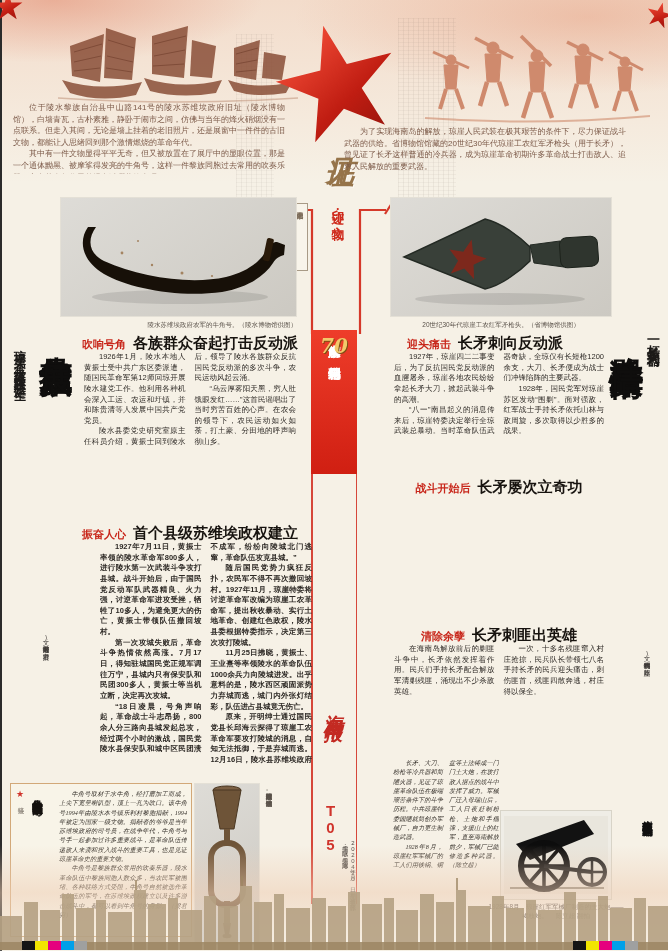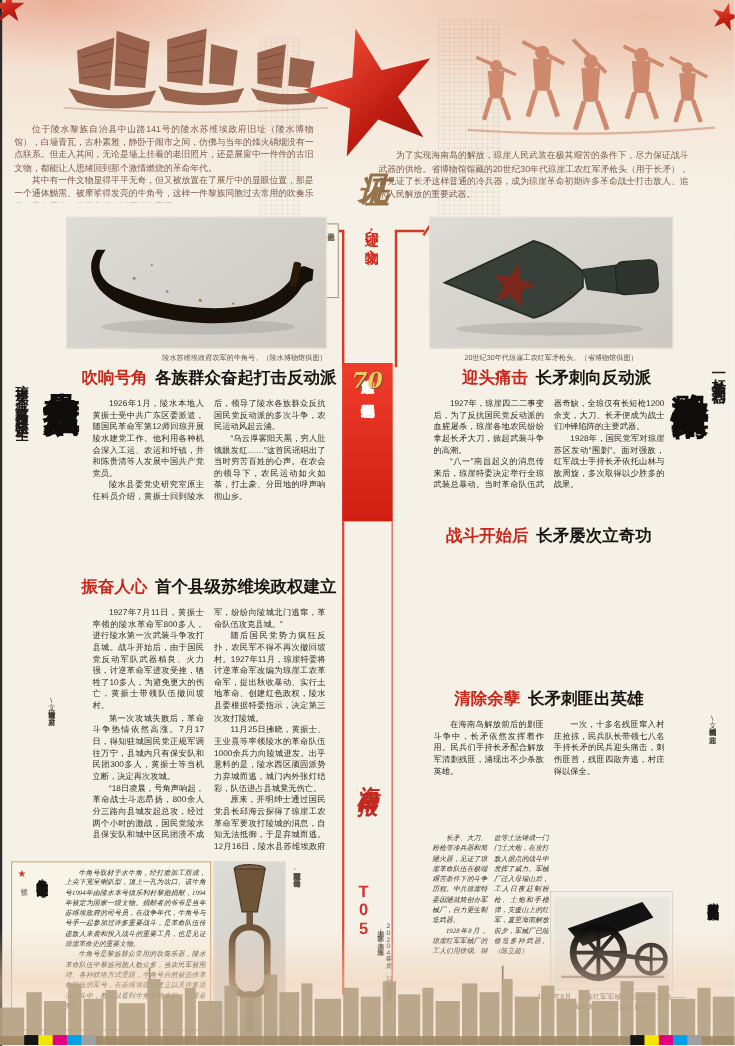--- a/index.html
+++ b/index.html
@@ -1,25 +1,25 @@
 <!DOCTYPE html>
 <html><head>
 <meta charset="utf-8">
 <style>
   html,body{margin:0;padding:0;}
   body{width:668px;height:951px;font-family:"Liberation Sans",sans-serif;background:#e9e4d8;}
   #page{position:relative;width:668px;height:951px;background:#f6f1e6;overflow:hidden;}
   .abs{position:absolute;}
   .v{writing-mode:vertical-rl;text-orientation:upright;}
-  .body-txt{font-size:7.5px;line-height:1.42;color:#2e2a26;text-align:justify;overflow:hidden;margin-top:10px;}
+  .body-txt{font-size:7.5px;line-height:1.42;color:#2e2a26;text-align:justify;overflow:hidden;}
   .body-txt p{margin:0;text-indent:2em;}
   .cols2{column-count:2;column-gap:9px;}
   .kai{font-family:"Liberation Serif",serif;font-style:italic;color:#35302a;}
   .subhead{display:flex;justify-content:center;align-items:baseline;gap:7px;font-weight:bold;white-space:nowrap;}
-  .subhead .tag{color:#c8271b;font-size:15px;}
+  .subhead .tag{color:#c8271b;font-size:11px;}
   .subhead .ttl{color:#17130f;font-size:15px;}
   .caption{font-size:6.5px;color:#5a524a;}
   .photo{background:linear-gradient(145deg,#dedcd7,#ccc9c2);box-shadow:0 0 0 1px #e4e0d6 inset;}
   .star{clip-path:polygon(50% 0%,61% 35%,98% 35%,68% 57%,79% 91%,50% 70%,21% 91%,32% 57%,2% 35%,39% 35%);background:linear-gradient(150deg,#f04a35 15%,#c01d12 60%,#8d120a);}
   .hl{writing-mode:vertical-rl;text-orientation:upright;font-weight:bold;color:#0f0e0d;}
   .redline{background:#d6473a;}
   .noise{background:repeating-linear-gradient(90deg,rgba(90,80,70,.14) 0 1px,transparent 1px 5px),repeating-linear-gradient(0deg,rgba(90,80,70,.10) 0 1px,transparent 1px 4px);}
   .sq{width:13px;height:9px;display:inline-block;}
 </style>
 </head>
@@ -177,34 +177,34 @@
   </div>
   <div class="abs body-txt cols2" style="left:84px;top:352px;width:212px;height:168px;">
     <p>1926年1月，陵水本地人黄振士受中共广东区委派遣，随国民革命军第12师回琼开展陵水建党工作。他利用各种机会深入工运、农运和圩镇，并和陈贵清等人发展中国共产党党员。</p>
     <p>陵水县委党史研究室原主任科员介绍，黄振士回到陵水后，领导了陵水各族群众反抗国民党反动派的多次斗争，农民运动风起云涌。</p>
     <p>“乌云厚雾阳天黑，穷人肚饿眼发红……”这首民谣唱出了当时穷苦百姓的心声。在农会的领导下，农民运动如火如荼，打土豪、分田地的呼声响彻山乡。</p>
   </div>
   <div class="abs subhead" style="left:84px;top:524px;width:212px;">
     <span class="tag">振奋人心</span>
     <span class="ttl">首个县级苏维埃政权建立</span>
   </div>
-  <div class="abs body-txt cols2" style="left:84px;top:542px;width:212px;height:230px;">
+  <div class="abs body-txt cols2" style="left:100px;top:542px;width:212px;height:230px;font-weight:bold;">
     <p>1927年7月11日，黄振士率领的陵水革命军800多人，进行陵水第一次武装斗争攻打县城。战斗开始后，由于国民党反动军队武器精良、火力强，讨逆革命军进攻受挫，牺牲了10多人，为避免更大的伤亡，黄振士带领队伍撤回坡村。</p>
     <p>第一次攻城失败后，革命斗争热情依然高涨。7月17日，得知驻城国民党正规军调往万宁，县城内只有保安队和民团300多人，黄振士等当机立断，决定再次攻城。</p>
     <p>“18日凌晨，号角声响起，革命战士斗志昂扬，800余人分三路向县城发起总攻，经过两个小时的激战，国民党陵水县保安队和城中区民团溃不成军，纷纷向陵城北门逃窜，革命队伍攻克县城。”</p>
     <p>随后国民党势力疯狂反扑，农民军不得不再次撤回坡村。1927年11月，琼崖特委将讨逆革命军改编为琼崖工农革命军，提出秋收暴动、实行土地革命、创建红色政权，陵水县委根据特委指示，决定第三次攻打陵城。</p>
     <p>11月25日拂晓，黄振士、王业熹等率领陵水的革命队伍1000余兵力向陵城进发。出乎意料的是，陵水西区顽固派势力弃城而逃，城门内外张灯结彩，队伍进占县城竟无伤亡。</p>
     <p>原来，开明绅士通过国民党县长邱海云探得了琼崖工农革命军要攻打陵城的消息，自知无法抵御，于是弃城而逃。12月16日，陵水县苏维埃政府宣告成立，琼崖第一个县级苏维埃政权诞生。</p>
   </div>
 
   <div class="abs v" style="left:644px;top:332px;height:124px;font-size:13px;font-weight:600;color:#1c1a18;letter-spacing:2px;">一杆长矛为利器</div>
   <div class="abs hl" style="left:604px;top:330px;height:316px;font-size:34px;letter-spacing:1px;">冷兵器杀出革命豪情</div>
   <div class="abs v" style="left:642px;top:650px;height:96px;font-size:6.5px;color:#3c3835;">文\本刊特约撰稿 陈立超</div>
 
-  <div class="abs subhead" style="left:401px;top:334px;width:210px;">
+  <div class="abs subhead" style="left:380px;top:334px;width:210px;">
     <span class="tag">迎头痛击</span>
     <span class="ttl">长矛刺向反动派</span>
   </div>
   <div class="abs body-txt cols2" style="left:394px;top:352px;width:210px;height:124px;">
     <p>1927年，琼崖四二二事变后，为了反抗国民党反动派的血腥屠杀，琼崖各地农民纷纷拿起长矛大刀，掀起武装斗争的高潮。</p>
     <p>“八一”南昌起义的消息传来后，琼崖特委决定举行全琼武装总暴动。当时革命队伍武器奇缺，全琼仅有长短枪1200余支，大刀、长矛便成为战士们冲锋陷阵的主要武器。</p>
     <p>1928年，国民党军对琼崖苏区发动“围剿”。面对强敌，红军战士手持长矛依托山林与敌周旋，多次取得以少胜多的战果。</p>
   </div>
   <div class="abs subhead" style="left:394px;top:478px;width:210px;">
     <span class="tag">战斗开始后</span>

